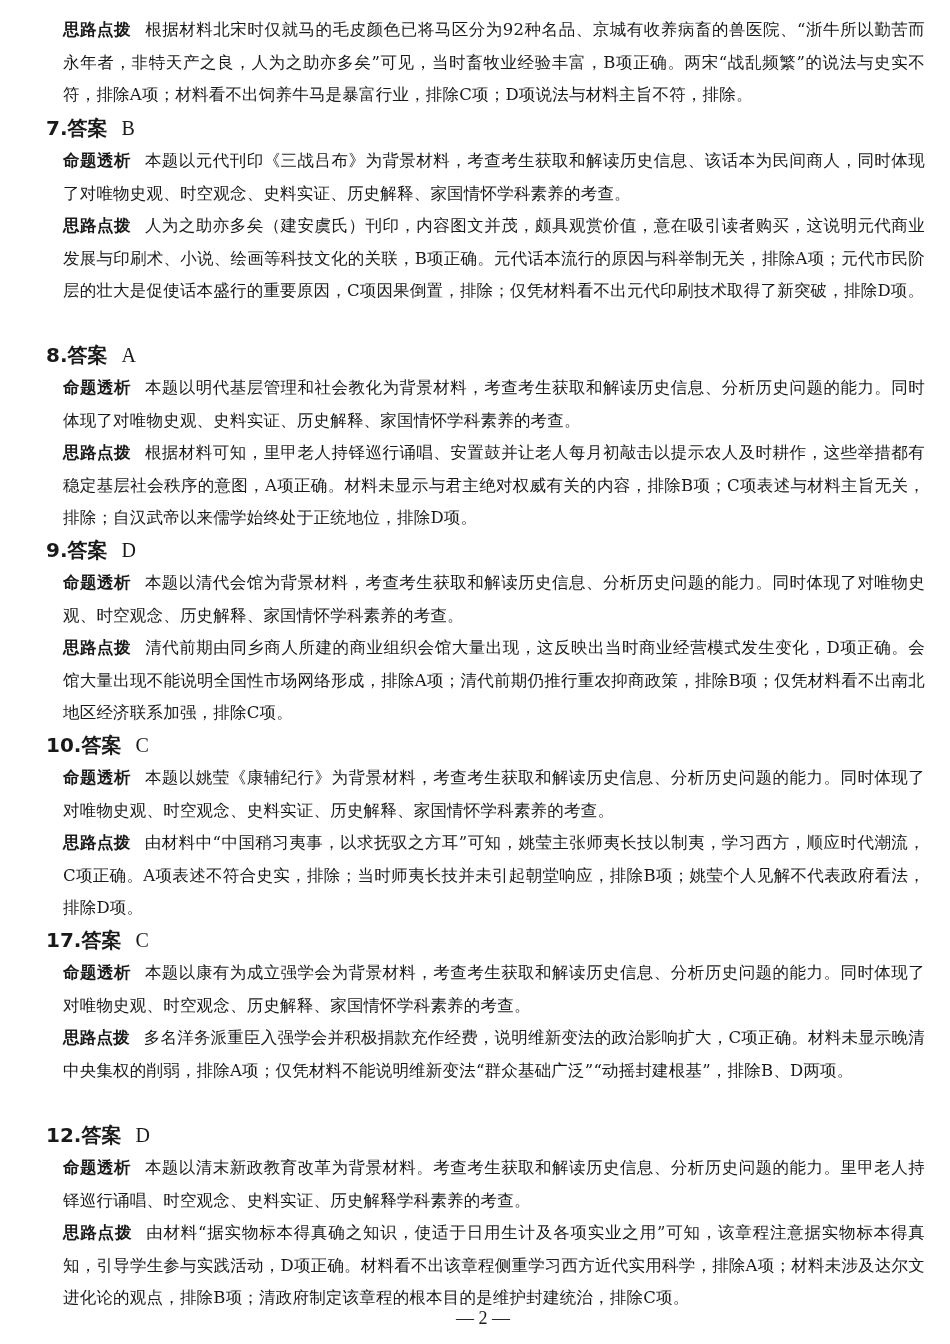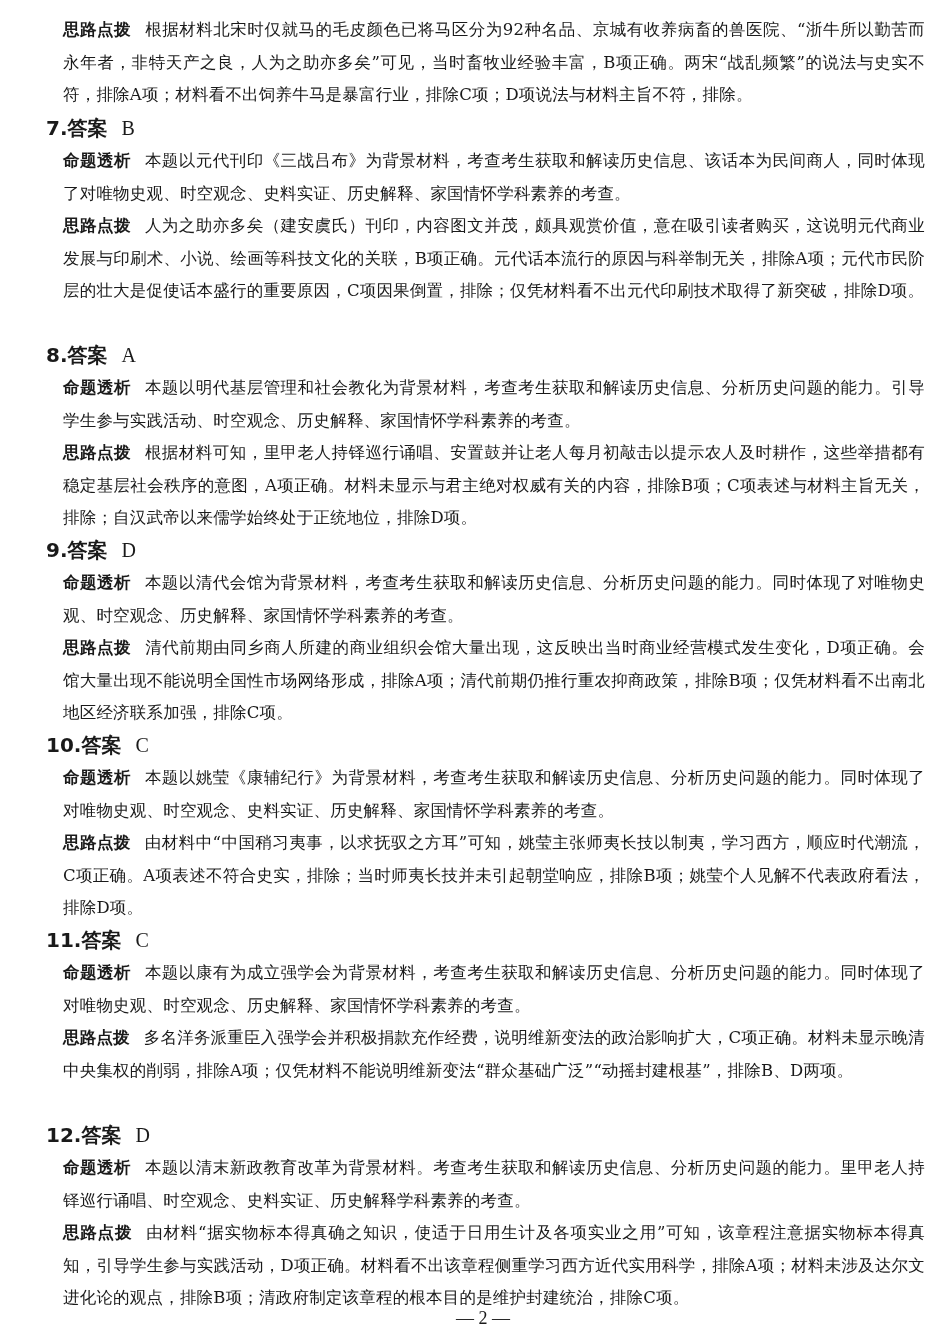--- a/index.html
+++ b/index.html
@@ -31,21 +31,21 @@
     <span class="lbl">命题透析</span><span>本题以元代刊印《三战吕布》为背景材料，考查考生获取和解读历史信息、该话本为民间商人，同时体现了对唯物史观、时空观念、史料实证、历史解释、家国情怀学科素养的考查。</span>
   </div>
   <div class="block" style="top:210px;">
     <span class="lbl">思路点拨</span><span>人为之助亦多矣（建安虞氏）刊印，内容图文并茂，颇具观赏价值，意在吸引读者购买，这说明元代商业发展与印刷术、小说、绘画等科技文化的关联，B项正确。元代话本流行的原因与科举制无关，排除A项；元代市民阶层的壮大是促使话本盛行的重要原因，C项因果倒置，排除；仅凭材料看不出元代印刷技术取得了新突破，排除D项。</span>
   </div>
 
   <div class="qhead" style="top:339px;">
     <span>8.</span><span>答案</span><span class="ans">A</span>
   </div>
   <div class="block" style="top:372px;">
-    <span class="lbl">命题透析</span><span>本题以明代基层管理和社会教化为背景材料，考查考生获取和解读历史信息、分析历史问题的能力。引导学生参与实践活动、时空观念、历史解释、家国情怀学科素养的考查。</span>
+    <span class="lbl">命题透析</span><span>本题以明代基层管理和社会教化为背景材料，考查考生获取和解读历史信息、分析历史问题的能力。同时体现了对唯物史观、史料实证、历史解释、家国情怀学科素养的考查。</span>
   </div>
   <div class="block" style="top:437px;">
     <span class="lbl">思路点拨</span><span>根据材料可知，里甲老人持铎巡行诵唱、安置鼓并让老人每月初敲击以提示农人及时耕作，这些举措都有稳定基层社会秩序的意图，A项正确。材料未显示与君主绝对权威有关的内容，排除B项；C项表述与材料主旨无关，排除；自汉武帝以来儒学始终处于正统地位，排除D项。</span>
   </div>
 
   <div class="qhead" style="top:534px;">
     <span>9.</span><span>答案</span><span class="ans">D</span>
   </div>
   <div class="block" style="top:567px;">
     <span class="lbl">命题透析</span><span>本题以清代会馆为背景材料，考查考生获取和解读历史信息、分析历史问题的能力。同时体现了对唯物史观、时空观念、历史解释、家国情怀学科素养的考查。</span>
@@ -58,21 +58,21 @@
     <span>10.</span><span>答案</span><span class="ans">C</span>
   </div>
   <div class="block" style="top:762px;">
     <span class="lbl">命题透析</span><span>本题以姚莹《康辅纪行》为背景材料，考查考生获取和解读历史信息、分析历史问题的能力。同时体现了对唯物史观、时空观念、史料实证、历史解释、家国情怀学科素养的考查。</span>
   </div>
   <div class="block" style="top:827px;">
     <span class="lbl">思路点拨</span><span>由材料中“中国稍习夷事，以求抚驭之方耳”可知，姚莹主张师夷长技以制夷，学习西方，顺应时代潮流，C项正确。A项表述不符合史实，排除；当时师夷长技并未引起朝堂响应，排除B项；姚莹个人见解不代表政府看法，排除D项。</span>
   </div>
 
   <div class="qhead" style="top:924px;">
-    <span>11.</span><span>答案</span><span class="ans">C</span>
+    <span>17.</span><span>答案</span><span class="ans">C</span>
   </div>
   <div class="block" style="top:957px;">
     <span class="lbl">命题透析</span><span>本题以康有为成立强学会为背景材料，考查考生获取和解读历史信息、分析历史问题的能力。同时体现了对唯物史观、时空观念、历史解释、家国情怀学科素养的考查。</span>
   </div>
   <div class="block" style="top:1022px;">
     <span class="lbl">思路点拨</span><span>多名洋务派重臣入强学会并积极捐款充作经费，说明维新变法的政治影响扩大，C项正确。材料未显示晚清中央集权的削弱，排除A项；仅凭材料不能说明维新变法“群众基础广泛”“动摇封建根基”，排除B、D两项。</span>
   </div>
 
   <div class="qhead" style="top:1119px;">
     <span>12.</span><span>答案</span><span class="ans">D</span>

